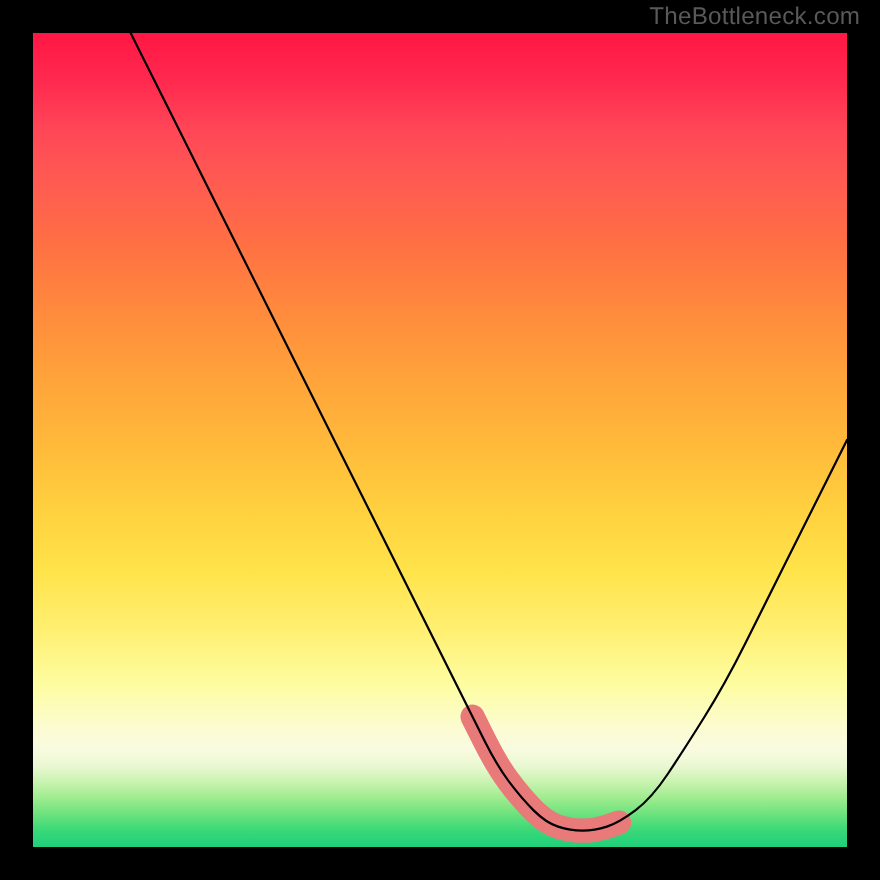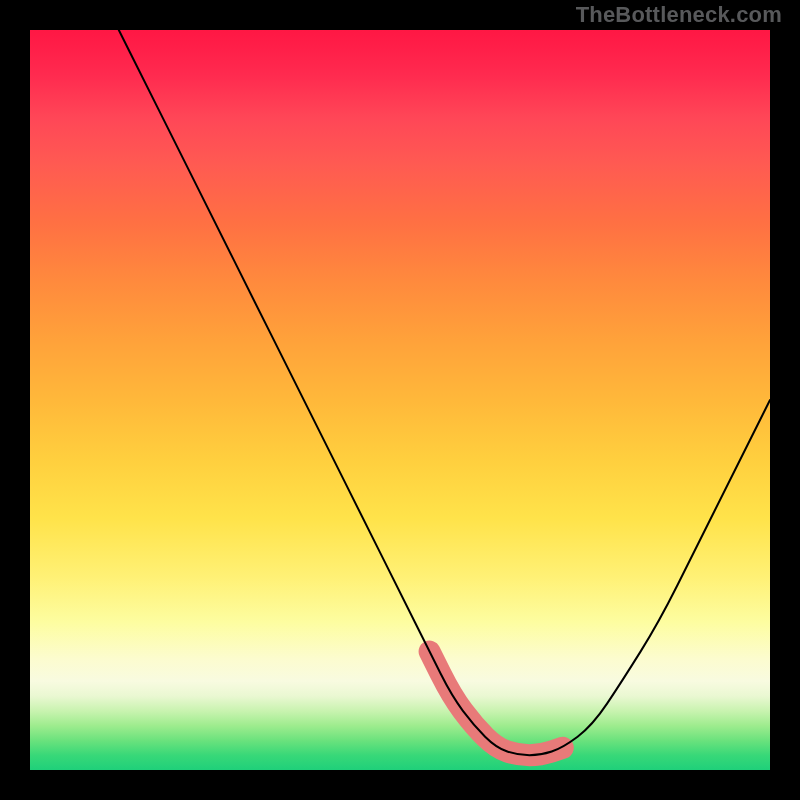--- a/index.html
+++ b/index.html
@@ -15,21 +15,21 @@
     position: relative;
     width: 800px;
     height: 800px;
     background: #000;
   }
   .watermark {
     position: absolute;
     top: 2px;
     right: 18px;
     font-size: 22px;
-    font-weight: bold;
+    font-weight: normal;
     color: #58595b;
     letter-spacing: 0.2px;
     z-index: 3;
   }
   .plot {
     position: absolute;
     left: 30px;
     top: 30px;
     width: 740px;
     height: 740px;

